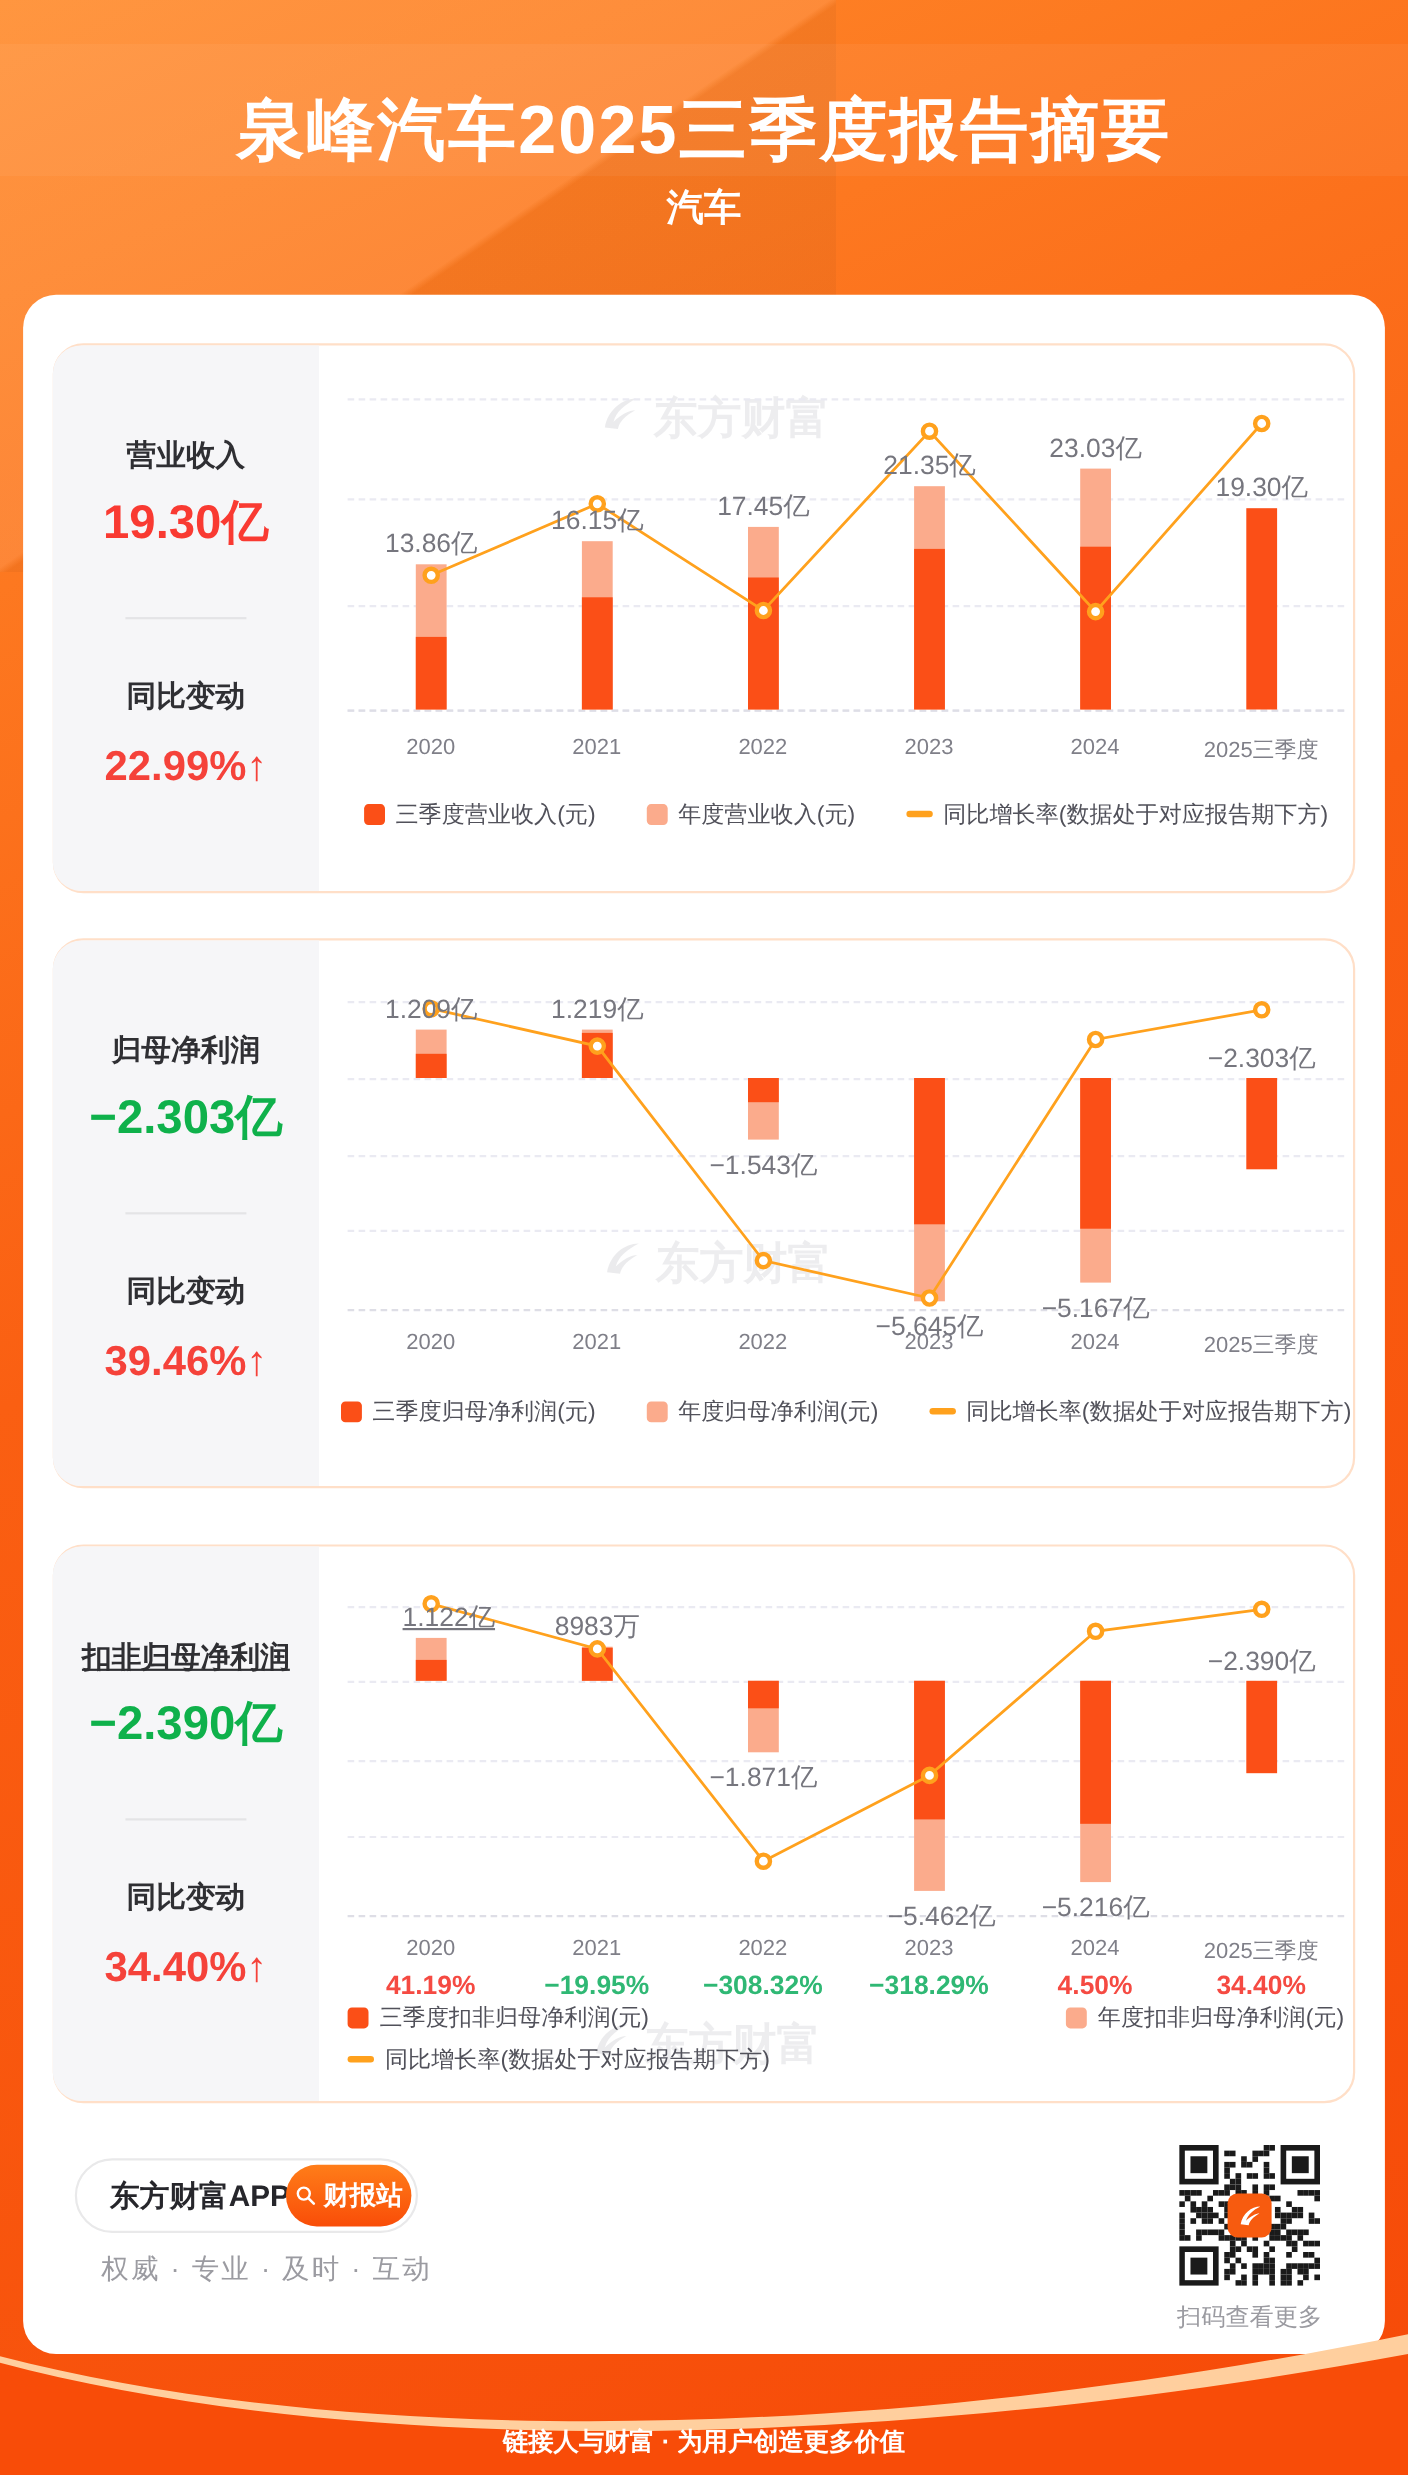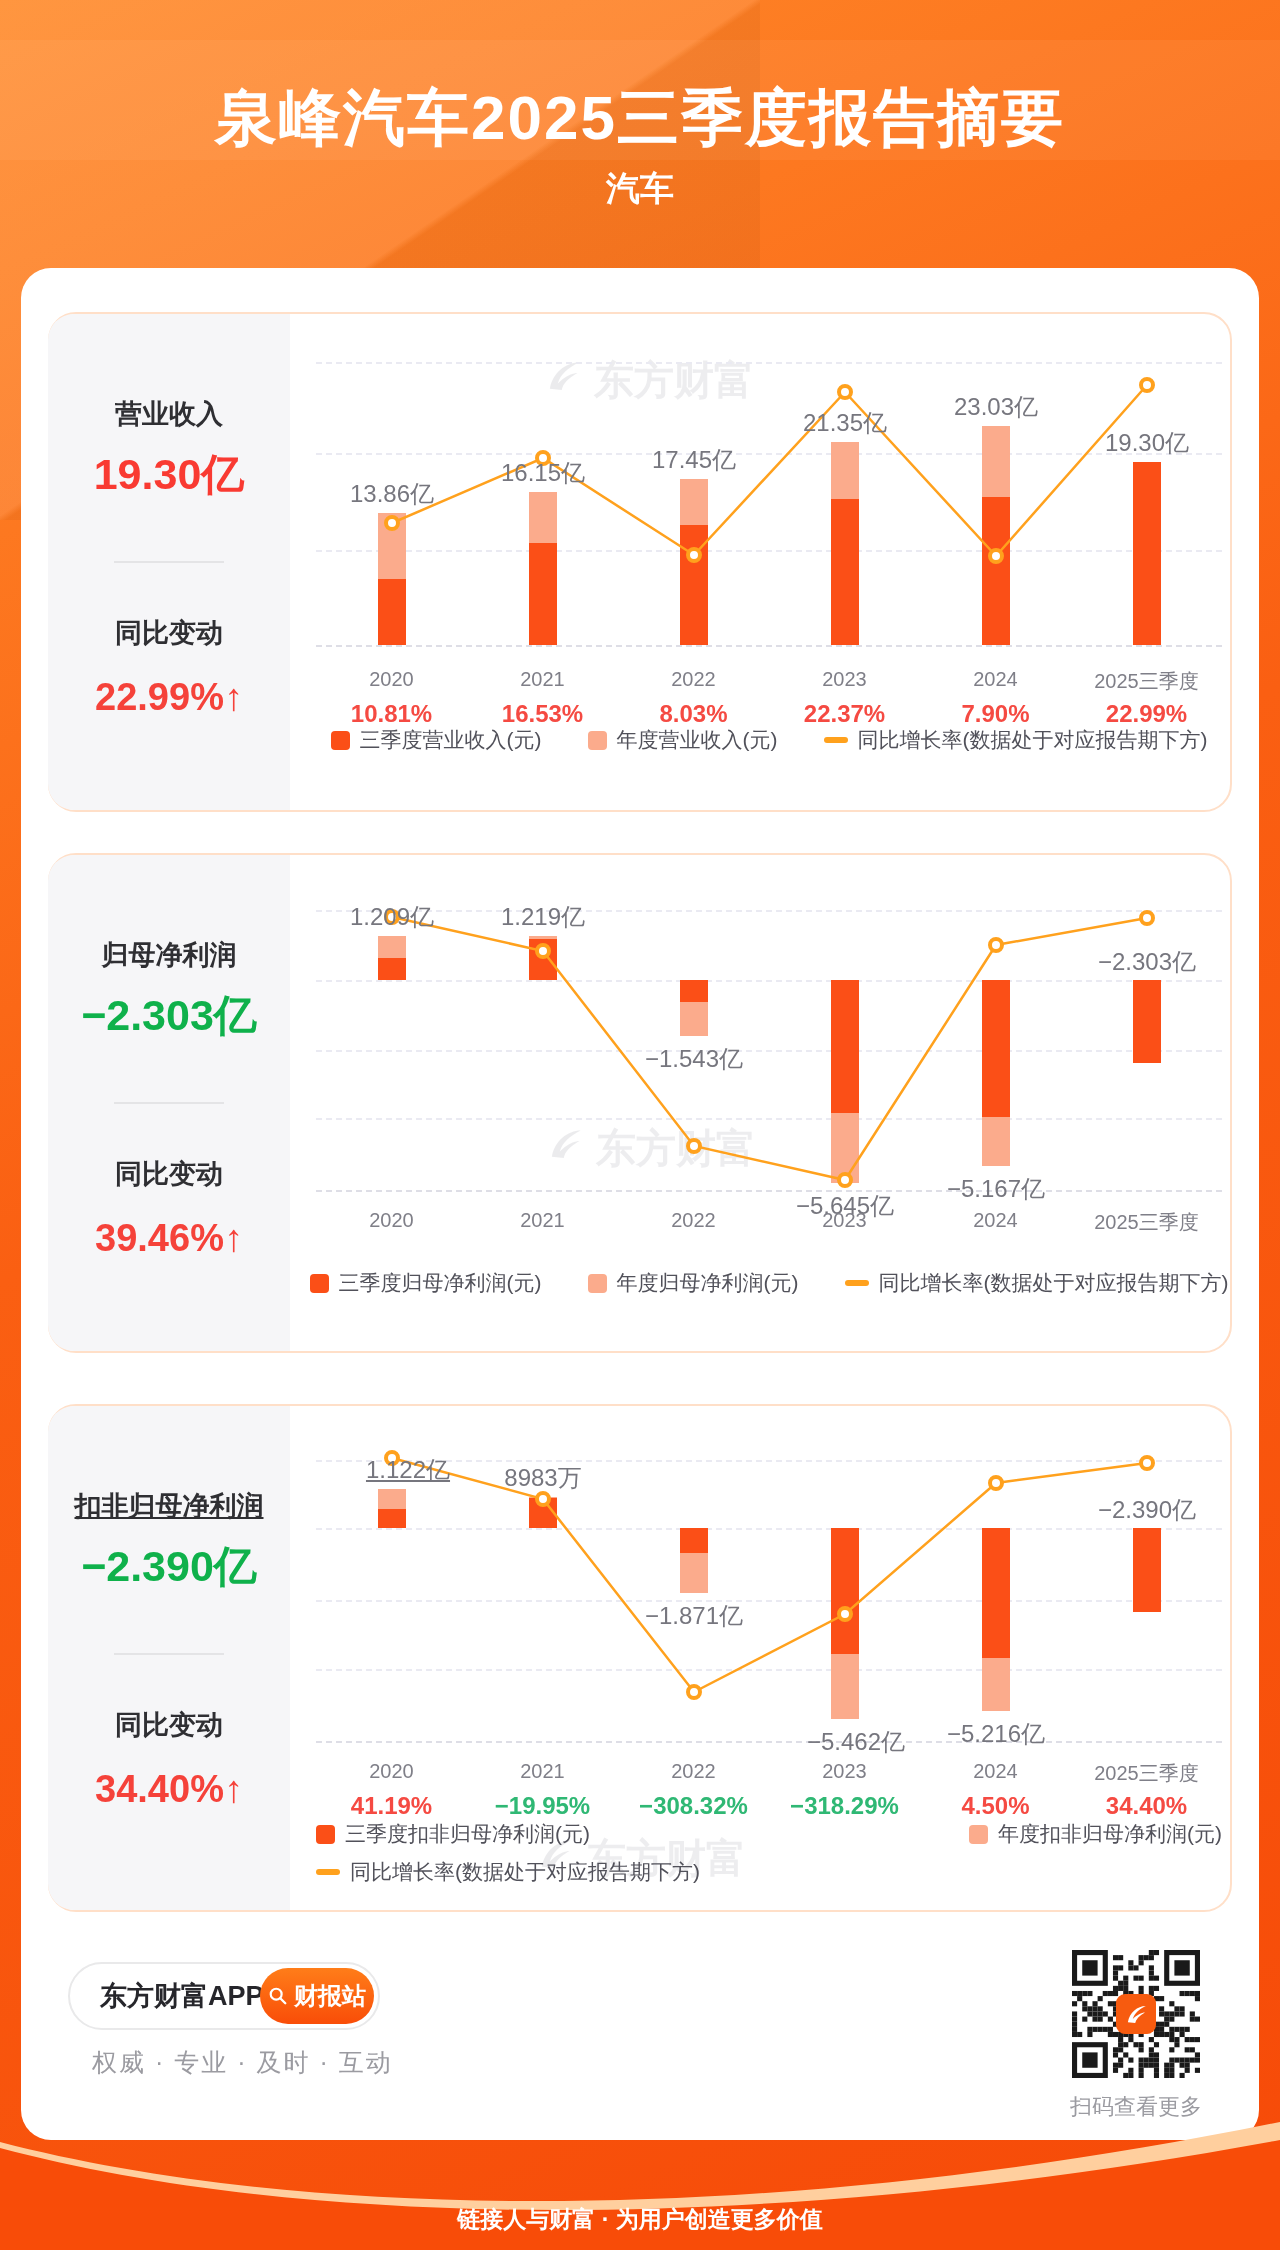--- a/index.html
+++ b/index.html
@@ -132,28 +132,20 @@
       <div class="abs vlabel" style="left: 845px; top: 407.175px;">21.35亿</div>
       <div class="abs vlabel" style="left: 996px; top: 391.215px;">23.03亿</div>
       <div class="abs vlabel" style="left: 1147px; top: 426.65px;">19.30亿</div>
       <div class="abs row6" style="left: 316px; width: 906px; top: 668px;">
         <span class="yr">2020</span>
         <span class="yr">2021</span>
         <span class="yr">2022</span>
         <span class="yr">2023</span>
         <span class="yr">2024</span>
         <span class="yr">2025三季度</span>
-      </div>
-      <div class="abs row6" style="left: 316px; width: 906px; top: 700px;">
-        <span class="pct pct-red">10.81%</span>
-        <span class="pct pct-red">16.53%</span>
-        <span class="pct pct-red">8.03%</span>
-        <span class="pct pct-red">22.37%</span>
-        <span class="pct pct-red">7.90%</span>
-        <span class="pct pct-red">22.99%</span>
       </div>
       <div class="abs legend-row" style="left: 316px; width: 906px; top: 726px; justify-content: center; gap: 46px;">
         <div class="legend-item">
           <span class="sw sw-dark"></span>
           <span>三季度营业收入(元)</span>
         </div>
         <div class="legend-item">
           <span class="sw sw-light"></span>
           <span>年度营业收入(元)</span>
         </div>

